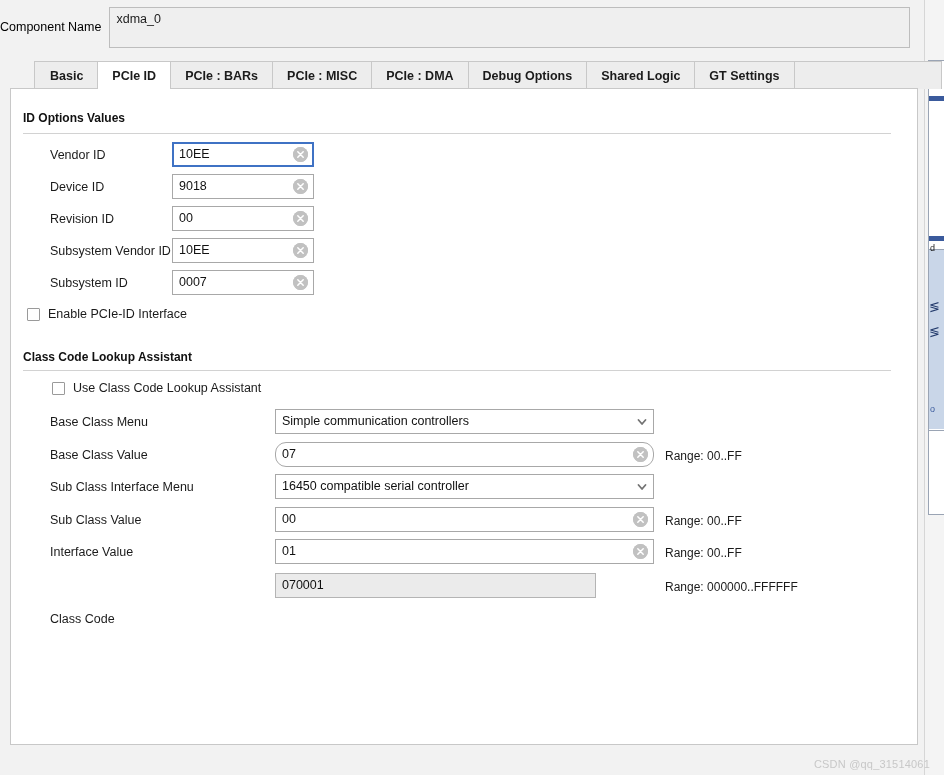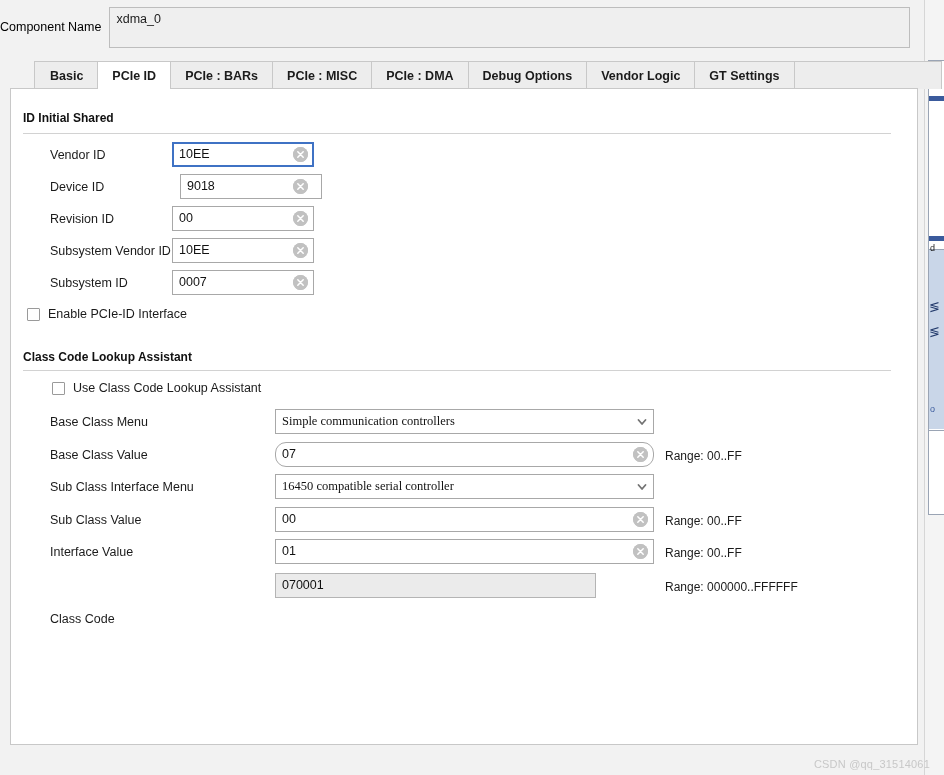--- a/index.html
+++ b/index.html
@@ -224,21 +224,21 @@
   
   .combo {
     position: absolute;
     height: 25px;
     background: #ffffff;
     border: 1px solid #a8a8a8;
     font-size: 12.5px;
     color: #111;
     line-height: 23px;
     padding: 0 26px 16px 6px;
-    font-family: Liberation Serif, serif;
+    font-family: Liberation Sans, sans-serif;
     white-space: nowrap;
     overflow: hidden;
     cursor: default;
   }
   .combo-arrow {
     position: absolute;
     width: 14px; height: 14px;
     cursor: default;
   }
 
@@ -301,41 +301,41 @@
     <div class="comp-input">xdma_0</div>
   </div>
 
   <div class="tabbar" id="tabbar">
       <div class="tab">Basic</div>
       <div class="tab active">PCIe ID</div>
       <div class="tab">PCIe : BARs</div>
       <div class="tab">PCIe : MISC</div>
       <div class="tab">PCIe : DMA</div>
       <div class="tab">Debug Options</div>
-      <div class="tab">Vendor Logic</div>
+      <div class="tab">Shared Logic</div>
       <div class="tab">GT Settings</div>
       <div class="tab-filler"></div>
     </div>
 
   <div class="panel">
 
-    <div class="sect-title" style="left:12px; top:22px;">ID Initial Shared</div>
+    <div class="sect-title" style="left:12px; top:22px;">ID Options Values</div>
     <div class="sect-rule" style="left:12px; top:44px; width:868px;"></div>
 
     <div id="id-fields">
         <div class="fld-label" style="left: 39px; top: 59px;">Vendor ID</div>
         <div class="txt focused" style="left: 161px; top: 53px; width: 142px;">10EE</div>
         <span class="clear-ico" style="left: 282px; top: 58px;">
           <svg width="15" height="15" viewBox="0 0 15 15">
             <circle cx="7.5" cy="7.5" r="7.5" fill="#c1c1c1"></circle>
             <path d="M4.8 4.8 L10.2 10.2 M10.2 4.8 L4.8 10.2" stroke="#ffffff" stroke-width="1.5" stroke-linecap="round"></path>
           </svg>
         </span>
         <div class="fld-label" style="left: 39px; top: 91px;">Device ID</div>
-        <div class="txt" style="left: 169px; top: 85px; width: 142px;">9018</div>
+        <div class="txt" style="left: 161px; top: 85px; width: 142px;">9018</div>
         <span class="clear-ico" style="left: 282px; top: 90px;">
           <svg width="15" height="15" viewBox="0 0 15 15">
             <circle cx="7.5" cy="7.5" r="7.5" fill="#c1c1c1"></circle>
             <path d="M4.8 4.8 L10.2 10.2 M10.2 4.8 L4.8 10.2" stroke="#ffffff" stroke-width="1.5" stroke-linecap="round"></path>
           </svg>
         </span>
         <div class="fld-label" style="left: 39px; top: 123px;">Revision ID</div>
         <div class="txt" style="left: 161px; top: 117px; width: 142px;">00</div>
         <span class="clear-ico" style="left: 282px; top: 122px;">
           <svg width="15" height="15" viewBox="0 0 15 15">

